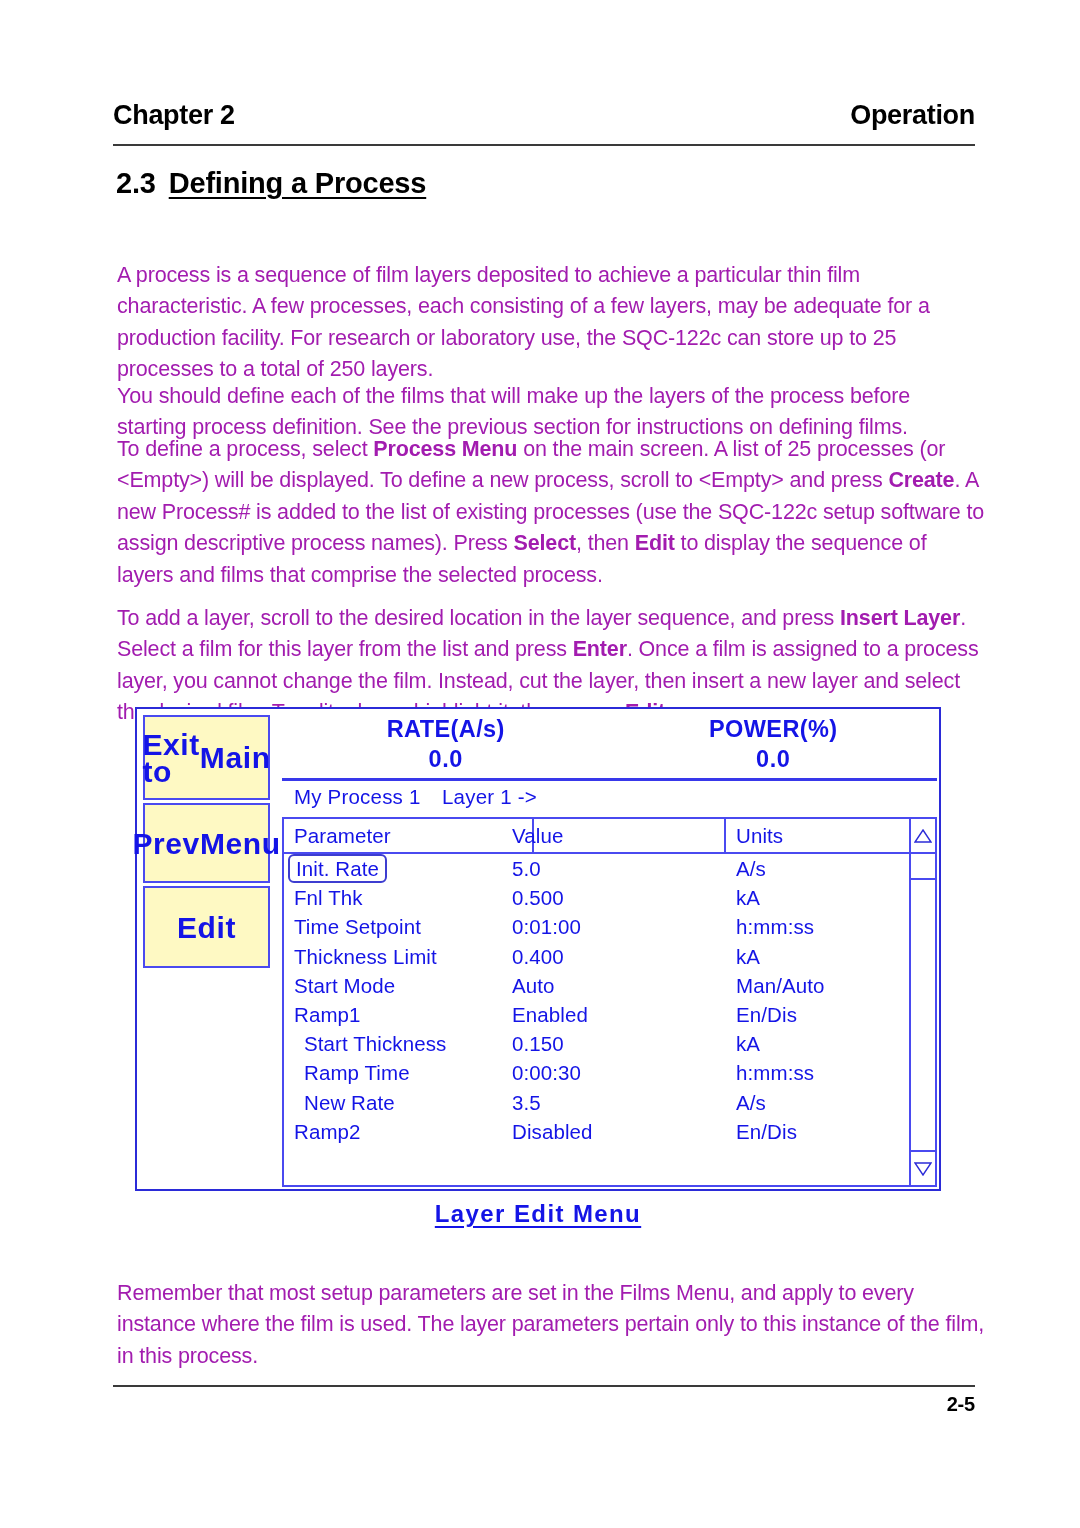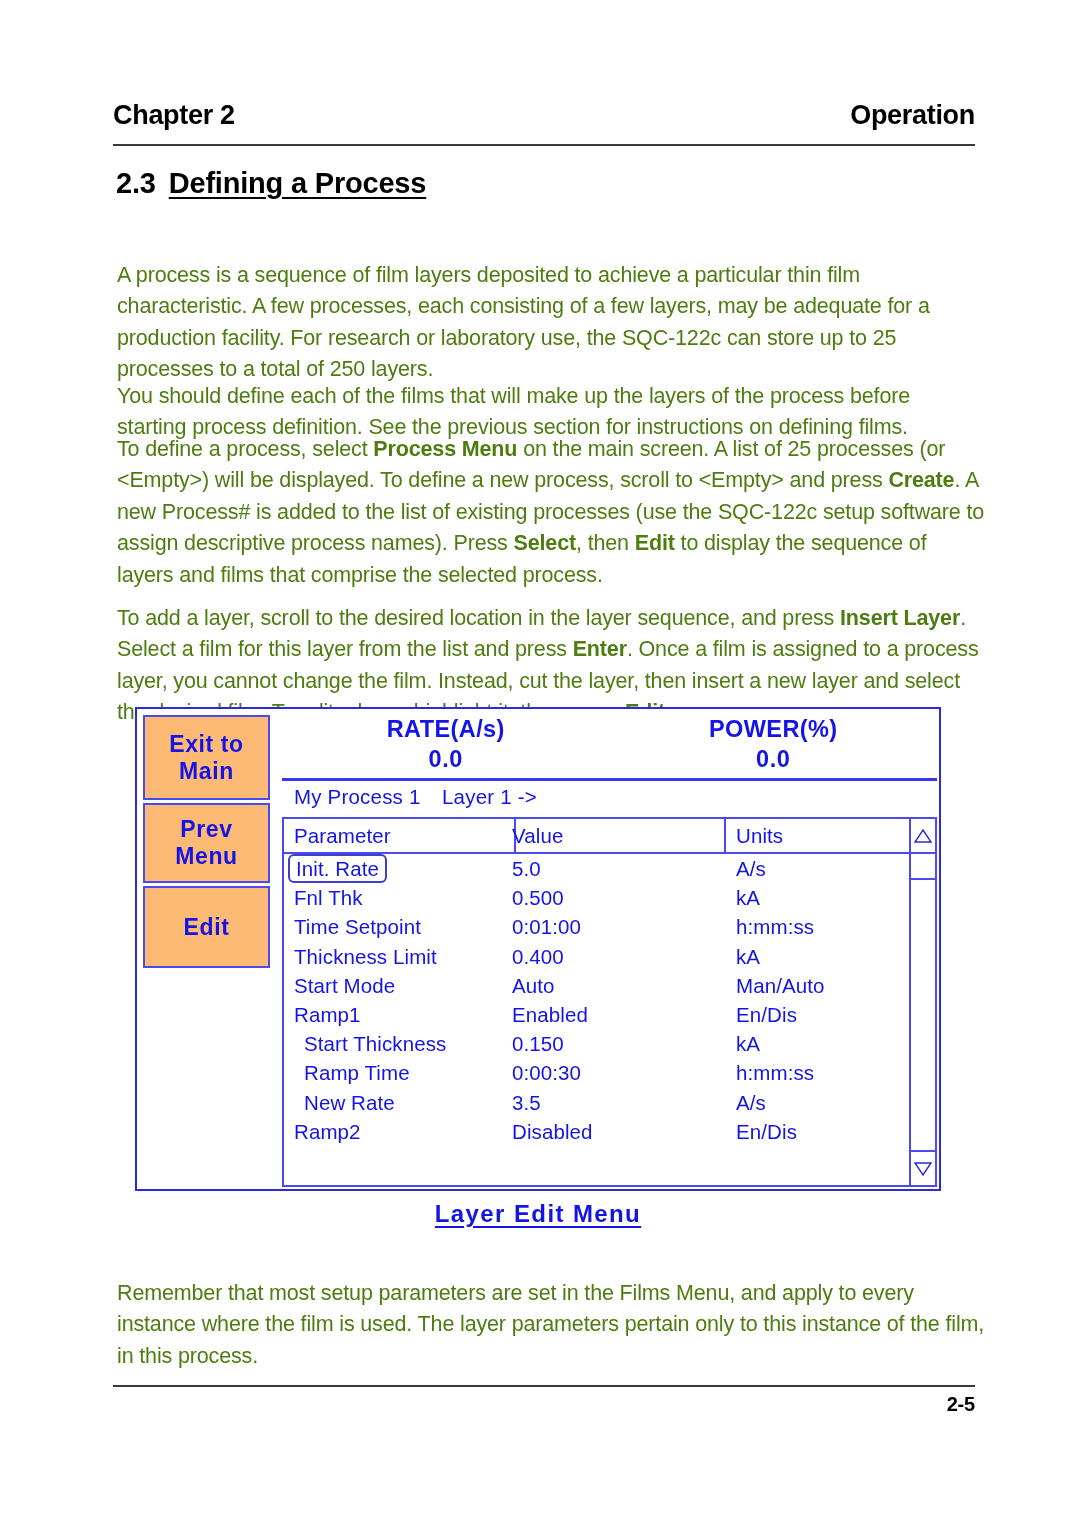--- a/index.html
+++ b/index.html
@@ -61,21 +61,21 @@
 
   
   .para {
     position: absolute;
     left: 4px;
     width: 868px;
     font-size: 21.5px;
     line-height: 31.5px;
     letter-spacing: -0.15px;
     text-align: left;
-    color: #4d7c0f;
+    color: #a21caf;
   }
   .para b { font-weight: bold; }
 
   #para1 { top: 238px; }
   #para2 { top: 359px; }
   #para3 { top: 412px; }
   #para4 { top: 581px; }
   #para5 { top: 1256px; }
 
   
@@ -102,29 +102,29 @@
     width: 127px;
     height: 472px;
   }
   .key {
     position: absolute;
     left: 0;
     width: 127px;
     border: 2px solid #4a4af0;
     box-sizing: border-box;
     color: #1414e6;
-    font-size: 23px;
+    font-size: 30px;
     font-weight: bold;
     letter-spacing: 0.6px;
     display: flex;
-    flex-direction: column;
+    flex-direction: row;
     align-items: center;
     justify-content: center;
     line-height: 27px;
-    background: #fdba74;
+    background: #fef9c3;
   }
   #key-exit { top: 0px;   height: 85px; }
   #key-prev { top: 88px;  height: 80px; }
   #key-edit { top: 171px; height: 82px; }
 
   
   .disp {
     position: absolute;
     left: 142px;
     top: 3px;
@@ -197,21 +197,21 @@
     position: absolute;
     top: 0;
     height: 33px;
     line-height: 33px;
     font-size: 20.5px;
     color: #1414e6;
     box-sizing: border-box;
     padding-left: 10px;
     letter-spacing: 0.1px;
   }
-  #th-param { left: 0;    width: 232px; border-right: 2px solid #4a4af0; }
+  #th-param { left: 0;    width: 250px; border-right: 2px solid #4a4af0; }
   #th-value { left: 218px; width: 224px; border-right: 2px solid #4a4af0; }
   #th-units { left: 442px; width: 185px; border-right: 2px solid #4a4af0; }
 
   .rows {
     position: absolute;
     left: 0;
     top: 35px;
     width: 627px;
     height: 331px;
   }

